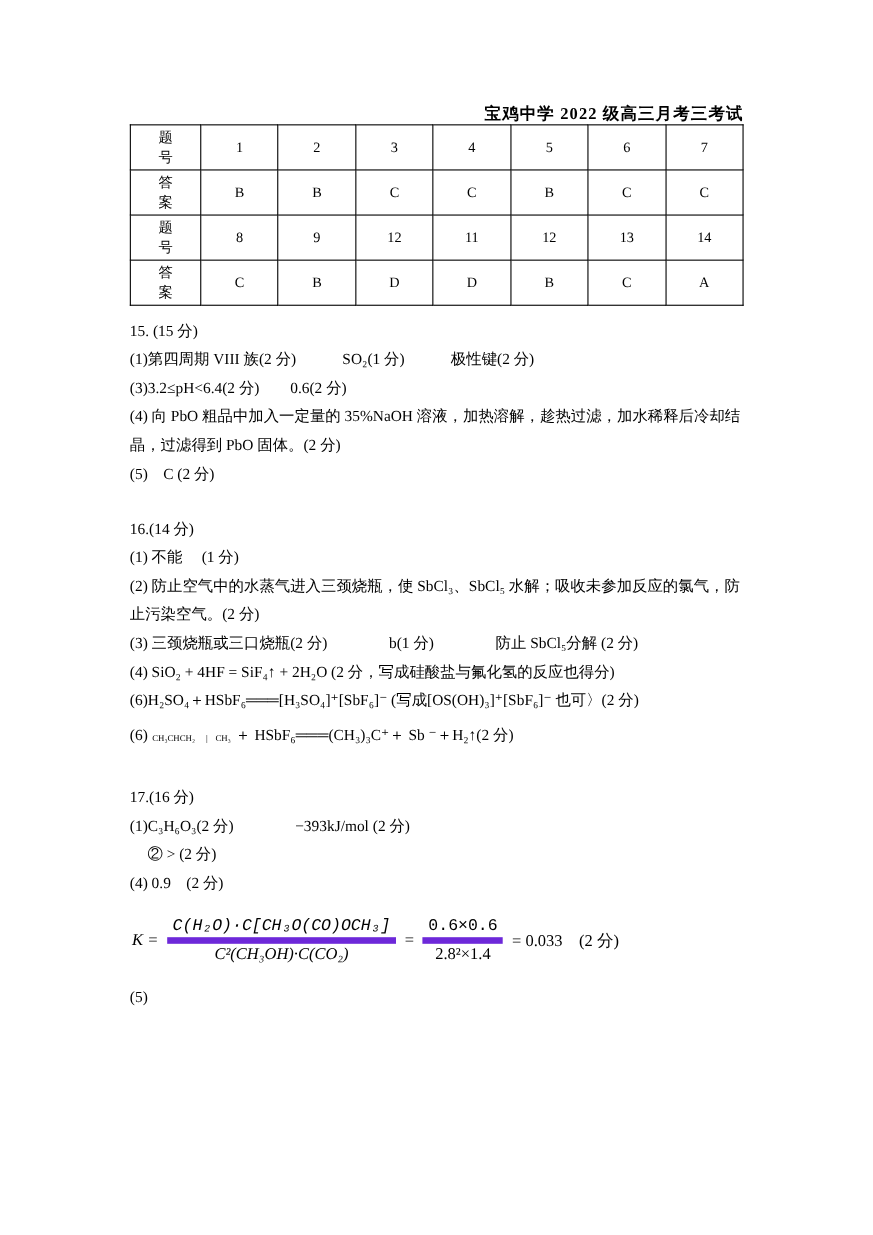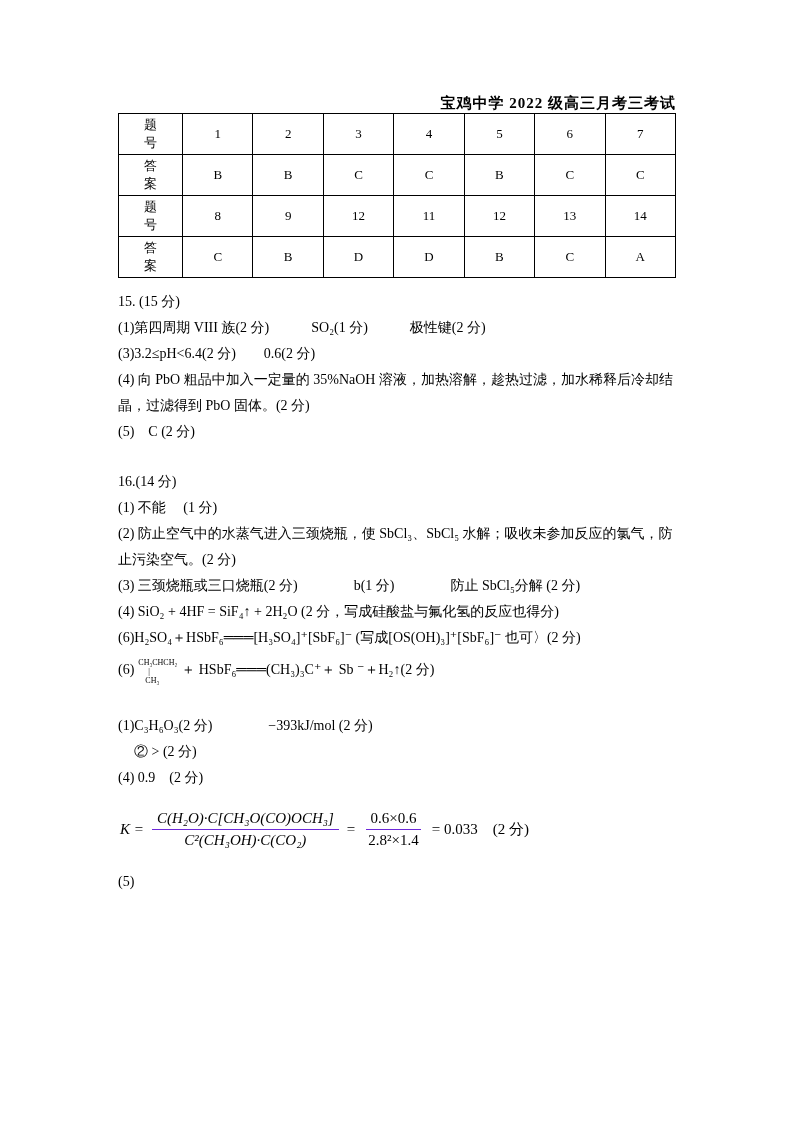--- a/index.html
+++ b/index.html
@@ -33,34 +33,34 @@
   .content { margin-top: 11px; font-size: 14px; }
   .section { margin-bottom: 24px; }
   .section:last-child { margin-bottom: 0; }
   p.line { line-height: 26px; }
   p.line.indent { padding-left: 16px; }
   p.heading { line-height: 26px; }
 
   
   p.line-struct { display: flex; align-items: center; line-height: 26px; min-height: 38px; }
   .struct {
-    display: inline-flex; flex-direction: column; align-items: flex-start;
+    display: inline-flex; flex-direction: row; align-items: flex-start;
     font-size: 8px; line-height: 9px; margin: 0 4px; padding-top: 2px;
   }
   .struct .bond { padding-left: 10px; }
   .struct .bottom { padding-left: 7px; }
 
   
   .equation {
     display: flex; align-items: center; gap: 8px;
     font-size: 15px; font-style: italic;
     margin: 10px 0 12px 2px; min-height: 56px;
   }
   .frac { display: inline-flex; flex-direction: column; align-items: center; }
-  .frac .num { border-bottom: 1px solid #6d28d9; padding: 0 5px 2px 5px; }
+  .frac .num { border-bottom: 6px solid #6d28d9; padding: 0 5px 2px 5px; font-family: Liberation Mono, monospace; }
   .frac .den { padding: 2px 5px 0 5px; }
   .upright { font-style: normal; }
 </style>
 </head>
 <body>
 
 <div class="page">
 
   <h1 class="doc-title">宝鸡中学 2022 级高三月考三考试</h1>
 
@@ -141,20 +141,21 @@
         <span class="struct">
           <span class="top">CH₃CHCH₂</span>
           <span class="bond">|</span>
           <span class="bottom">CH₃</span>
         </span>
         <span>＋ HSbF₆═══(CH₃)₃C⁺＋ Sb ⁻＋H₂↑(2 分)</span>
       </p>
     </div>
 
     <div class="section">
+      <p class="heading">17.(16 分)</p>
       <p class="line">(1)C₃H₆O₃(2 分)　　　　−393kJ/mol (2 分)</p>
       <p class="line indent">② &gt; (2 分)</p>
       <p class="line">(4) 0.9　(2 分)</p>
 
       <div class="equation">
         <span>K =</span>
         <span class="frac">
           <span class="num">C(H₂O)·C[CH₃O(CO)OCH₃]</span>
           <span class="den">C²(CH₃OH)·C(CO₂)</span>
         </span>

